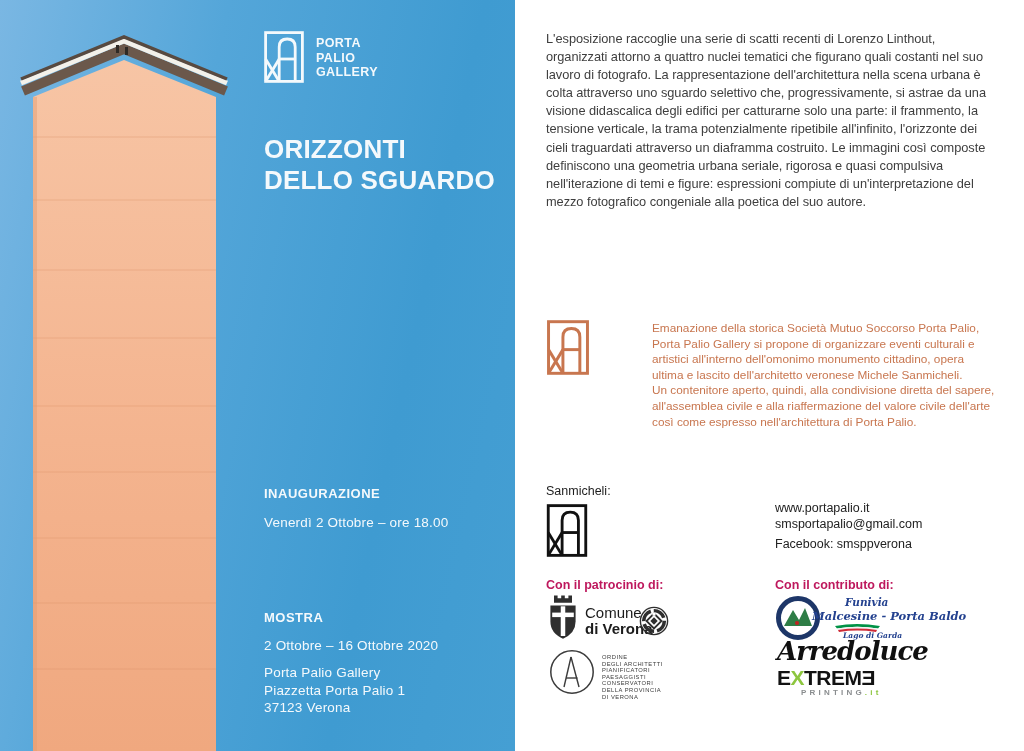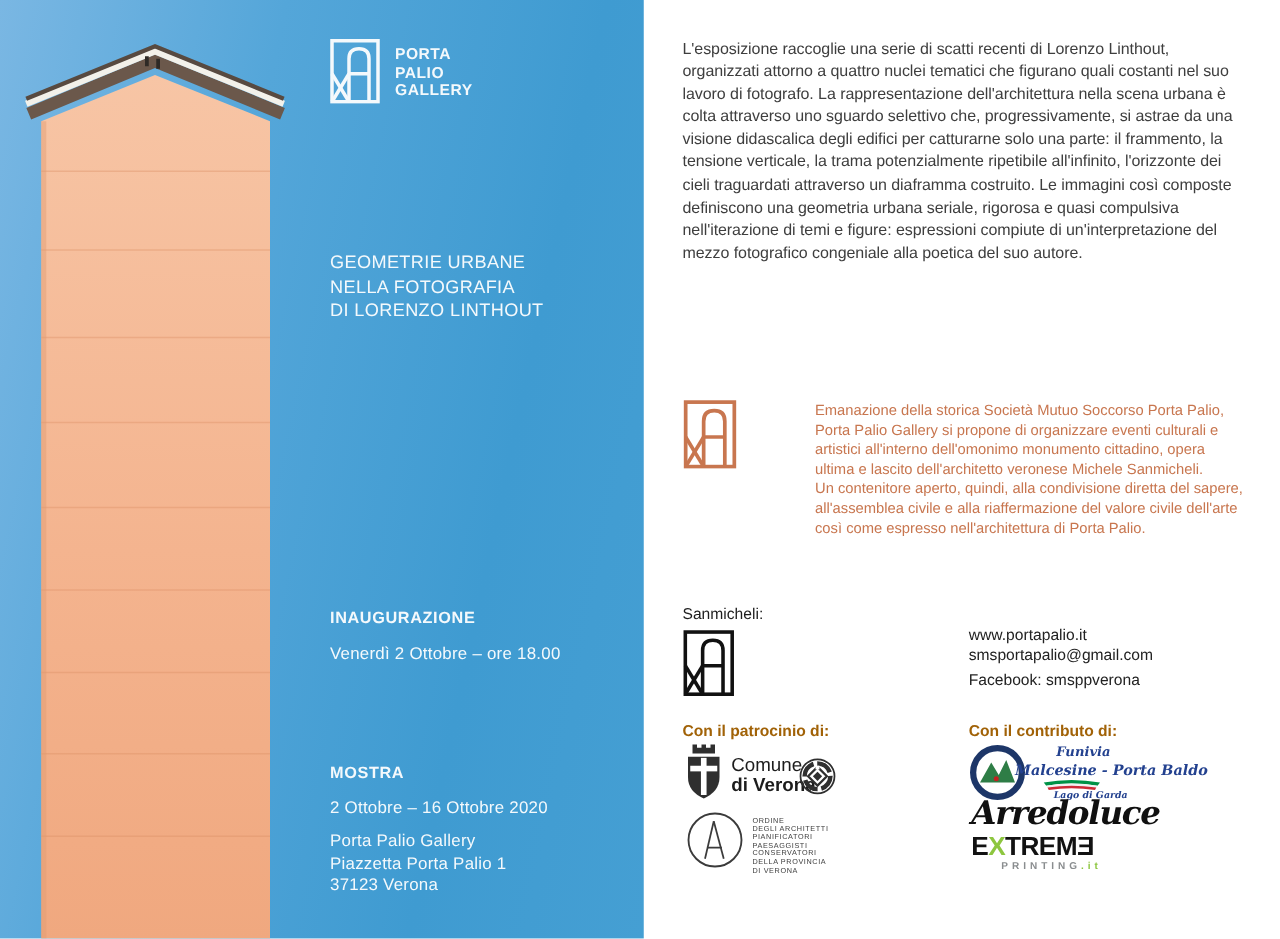--- a/index.html
+++ b/index.html
@@ -17,21 +17,21 @@
   .logo-wordmark { font-size:12.5px; font-weight:bold; line-height:14.5px; letter-spacing:.4px; }
   .main-title { font-size:26px; font-weight:bold; line-height:31px; letter-spacing:.2px; }
   .sub-title { font-size:14.5px; font-weight:normal; line-height:19.5px; letter-spacing:.3px; }
   .panel-label { font-size:13px; font-weight:bold; letter-spacing:.5px; }
   .panel-text { font-size:13.5px; line-height:17.5px; letter-spacing:.2px; }
 
   
   .body-text { font-size:12.8px; line-height:18.1px; color:#3e3e3e; letter-spacing:-.05px; }
   .orange-text { font-size:11.8px; line-height:15.6px; color:#c8764f; }
   .section-label { font-size:12.5px; color:#1d1d1d; font-weight:500; }
-  .section-label-strong { font-size:12.5px; color:#a16207; font-weight:bold; }
+  .section-label-strong { font-size:12.5px; color:#be185d; font-weight:bold; }
   .sms-wordmark { font-size:12px; font-weight:bold; line-height:12.9px; color:#111; letter-spacing:.2px; }
   .contact-line { font-size:12.5px; color:#222; }
   .comune-line1 { font-size:15px; color:#1c1c1c; }
   .comune-line2 { font-size:15px; font-weight:bold; color:#1c1c1c; }
   .ordine-text { font-size:5.8px; line-height:6.6px; letter-spacing:.5px; color:#3b3b3b; font-weight:500; }
   .funivia-serif { font-family:"DejaVu Serif","Liberation Serif",serif; font-style:italic; color:#23418f; font-weight:bold; }
   .arredoluce { font-family:"DejaVu Serif","Liberation Serif",serif; font-style:italic; font-weight:bold;
     font-size:26px; letter-spacing:-1px; color:#101010; }
   .extreme-word { font-size:21px; font-weight:900; letter-spacing:-.5px; color:#121212; }
   .extreme-green { color:#8dc63f; }
@@ -83,24 +83,23 @@
         <path d="M38 126 V40 Q38 20 58 20 Q78 20 78 40 V126"></path>
         <line x1="38" y1="70" x2="78" y2="70"></line>
         <line x1="4" y1="126" x2="38" y2="70"></line>
         <line x1="4" y1="70" x2="38" y2="126"></line>
       </g>
     </svg>
     <div class="abs white-text logo-wordmark preline" style="left:316px;top:36px">PORTA
 PALIO
 GALLERY</div>
 
+    <div class="abs white-text main-title preline" style="left:264px;top:134px">ORIZZONTI
+DELLO SGUARDO</div>
 
-    <div class="abs white-text sub-title preline" style="left:264px;top:201px">GEOMETRIE URBANE
-NELLA FOTOGRAFIA
-DI LORENZO LINTHOUT</div>
 
     <div class="abs white-text panel-label" style="left:264px;top:486px">INAUGURAZIONE</div>
     <div class="abs white-text panel-text" style="left:264px;top:514px">Venerdì 2 Ottobre – ore 18.00</div>
 
     <div class="abs white-text panel-label" style="left:264px;top:610px">MOSTRA</div>
     <div class="abs white-text panel-text" style="left:264px;top:637px">2 Ottobre – 16 Ottobre 2020</div>
     <div class="abs white-text panel-text preline" style="left:264px;top:664px">Porta Palio Gallery
 Piazzetta Porta Palio 1
 37123 Verona</div>
   </div>

